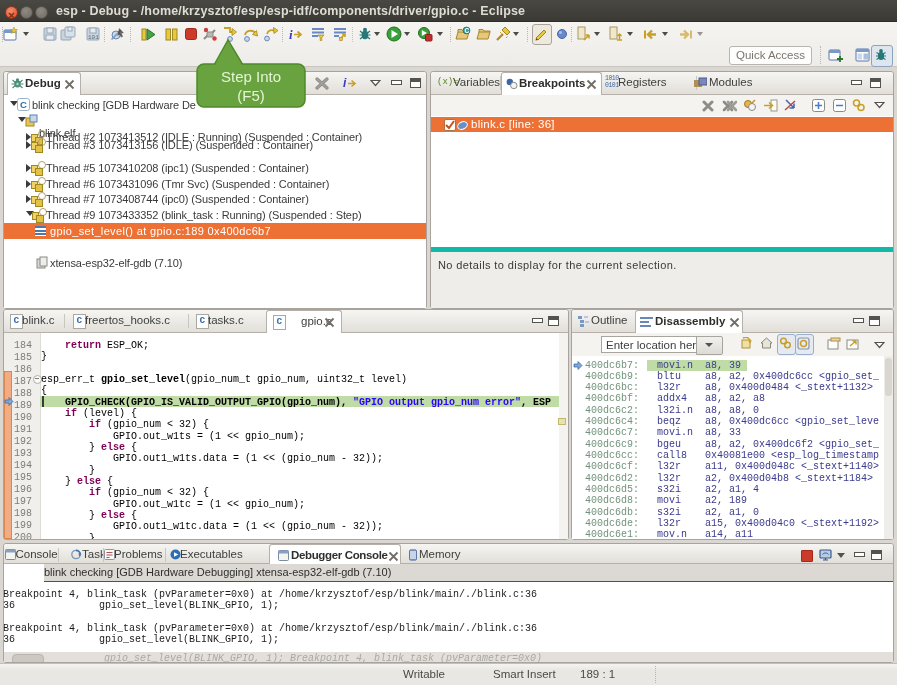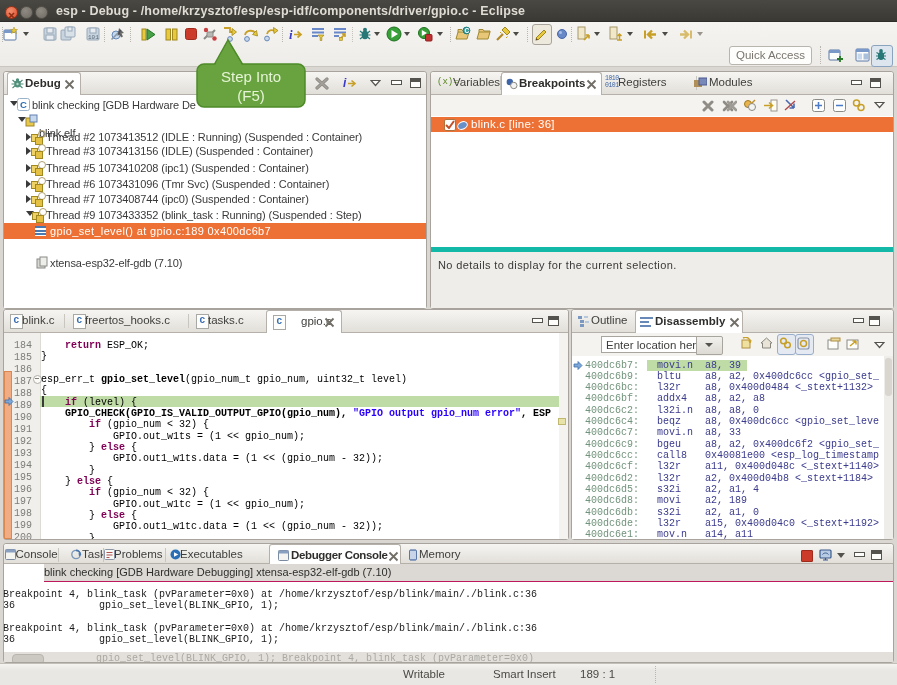--- a/index.html
+++ b/index.html
@@ -265,21 +265,21 @@
             <text x="6.5" y="10" font-size="9.5" font-weight="bold" fill="#2A6FB5" text-anchor="middle" font-family="Liberation Sans">C</text>
           </svg>
         <span class="abs" style="left:28px;top:2px;">blink checking [GDB Hardware De</span></div>
       <div class="treerow" style="top:18px;"><span class="abs" style="left:14px;top:4px;width:0;height:0;border-left:4px solid transparent;border-right:4px solid transparent;border-top:5px solid #3A3A3A;"></span>
         <svg width="13" height="13" style="position:absolute;left:21px;top:1px;">
             <rect x="1" y="4" width="8" height="8" fill="#E8C84C" stroke="#A08828"></rect>
             <rect x="5" y="1" width="7" height="7" fill="#C8D8EC" stroke="#6080B0"></rect>
           </svg>
         <span class="abs" style="left:35px;top:2px;margin-top:12px;">blink.elf</span></div>
       <div class="treerow" style="top:34px;"><span class="tri"></span><span class="thr"><i></i></span><span class="abs" style="left:42px;top:2px;">Thread #2 1073413512 (IDLE : Running) (Suspended : Container)</span></div>
-      <div class="treerow" style="top:48px;"><span class="tri"></span><span class="thr"><i></i></span><span class="abs" style="left:42px;top:2px;">Thread #3 1073413156 (IDLE) (Suspended : Container)</span></div>
+      <div class="treerow" style="top:42px;"><span class="tri"></span><span class="thr"><i></i></span><span class="abs" style="left:42px;top:2px;">Thread #3 1073413156 (IDLE) (Suspended : Container)</span></div>
       <div class="treerow" style="top:65px;"><span class="tri"></span><span class="thr"><i></i></span><span class="abs" style="left:42px;top:2px;">Thread #5 1073410208 (ipc1) (Suspended : Container)</span></div>
       <div class="treerow" style="top:81px;padding-left:44px;"><span class="tri"></span><span class="thr"><i></i></span><span class="abs" style="left:42px;top:2px;">Thread #6 1073431096 (Tmr Svc) (Suspended : Container)</span></div>
       <div class="treerow" style="top:96px;"><span class="tri"></span><span class="thr"><i></i></span><span class="abs" style="left:42px;top:2px;">Thread #7 1073408744 (ipc0) (Suspended : Container)</span></div>
       <div class="treerow" style="top:112px;"><span class="abs" style="left:22px;top:4px;width:0;height:0;border-left:4px solid transparent;border-right:4px solid transparent;border-top:5px solid #3A3A3A;"></span><span class="thr" style="left:28px;"><i></i></span><span class="abs" style="left:42px;top:2px;">Thread #9 1073433352 (blink_task : Running) (Suspended : Step)</span></div>
       <div class="treerow" style="top:128px;height:16px;background:#ED7134;color:#FFF;"><span class="frm"></span><span class="abs" style="left:46px;top:2px;letter-spacing:0.35px;">gpio_set_level() at gpio.c:189 0x400dc6b7</span></div>
       <div class="treerow" style="top:160px;">
         <svg width="12" height="13" style="position:absolute;left:32px;top:1px;">
             <rect x="1" y="3" width="8" height="9" fill="#D8D8D4" stroke="#8A8A86"></rect>
             <rect x="4" y="1" width="7" height="9" fill="#EDEDEA" stroke="#8A8A86"></rect>
           </svg>
@@ -445,22 +445,22 @@
       <svg width="10" height="9" style="position:absolute;left:0px;top:64px;">
           <path d="M1,3 L5,3 L5,0.5 L9,4.5 L5,8.5 L5,6 L1,6 Z" fill="#7DA7D8" stroke="#3E6FA8" stroke-width="0.8"></path>
         </svg>
 
       <div id="code" class="abs mono" style="left:37px;top:7px;line-height:11.33px;color:#000;">
 <div>    <span class="kw">return</span> ESP_OK;</div>
 <div>}</div>
 <div>&nbsp;</div>
 <div>esp_err_t <b>gpio_set_level</b>(gpio_num_t gpio_num, uint32_t level)</div>
 <div>{</div>
+<div style="font-weight:bold;">    GPIO_CHECK(GPIO_IS_VALID_OUTPUT_GPIO(gpio_num), <span style="color:#2A00FF;">"GPIO output gpio_num error"</span>, ESP</div>
 <div>    <span class="kw">if</span> (level) {</div>
-<div style="font-weight:bold;">    GPIO_CHECK(GPIO_IS_VALID_OUTPUT_GPIO(gpio_num), <span style="color:#2A00FF;">"GPIO output gpio_num error"</span>, ESP</div>
 <div>        <span class="kw">if</span> (gpio_num &lt; 32) {</div>
 <div>            GPIO.out_w1ts = (1 &lt;&lt; gpio_num);</div>
 <div>        } <span class="kw">else</span> {</div>
 <div>            GPIO.out1_w1ts.data = (1 &lt;&lt; (gpio_num - 32));</div>
 <div>        }</div>
 <div>    } <span class="kw">else</span> {</div>
 <div>        <span class="kw">if</span> (gpio_num &lt; 32) {</div>
 <div>            GPIO.out_w1tc = (1 &lt;&lt; gpio_num);</div>
 <div>        } <span class="kw">else</span> {</div>
 <div>            GPIO.out1_w1tc.data = (1 &lt;&lt; (gpio_num - 32));</div>
@@ -640,21 +640,21 @@
       <div class="abs" style="left:0px;top:2px;font-size:11px;color:#2E2E2C;">blink checking [GDB Hardware Debugging] xtensa-esp32-elf-gdb (7.10)</div>
     </div>
     <div class="abs" style="left:0;top:38px;right:0;bottom:0;background:#FFF;overflow:hidden;">
       <div class="abs mono" style="left:-1px;top:7px;line-height:11.33px;color:#1A1A1A;">Breakpoint 4, blink_task (pvParameter=0x0) at /home/krzysztof/esp/blink/main/./blink.c:36
 36              gpio_set_level(BLINK_GPIO, 1);
 &nbsp;
 Breakpoint 4, blink_task (pvParameter=0x0) at /home/krzysztof/esp/blink/main/./blink.c:36
 36              gpio_set_level(BLINK_GPIO, 1);
 &nbsp;</div>
       <div class="abs" style="left:0;top:70px;right:0;height:12px;background:#E3E0DB;">
-        <div class="abs mono" style="left:92px;top:1px;color:#ABA8A2;">gpio_set_level(BLINK_GPIO, 1); Breakpoint 4, blink_task (pvParameter=0x0)</div>
+        <div class="abs mono" style="left:100px;top:1px;color:#ABA8A2;font-style:italic;">gpio_set_level(BLINK_GPIO, 1); Breakpoint 4, blink_task (pvParameter=0x0)</div>
         <div class="abs" style="left:8px;top:2px;width:30px;height:9px;background:#CCC9C3;border:1px solid #B8B5AF;border-radius:4px;"></div>
       </div>
     </div>
   </div>
 
   <div id="statusbar" class="abs" style="left:0;top:663px;width:897px;height:22px;background:linear-gradient(#F5F4F1,#E9E7E3 30%,#E9E7E3);border-top:1px solid #C2BFB9;font-size:11.5px;color:#4A4A45;">
     <div class="abs" style="left:403px;top:4px;">Writable</div>
     <div class="abs" style="left:493px;top:4px;">Smart Insert</div>
     <div class="abs" style="left:580px;top:4px;">189 : 1</div>
     <div class="abs" style="left:655px;top:2px;height:17px;border-left:1px dotted #B9B6B0;"></div>

